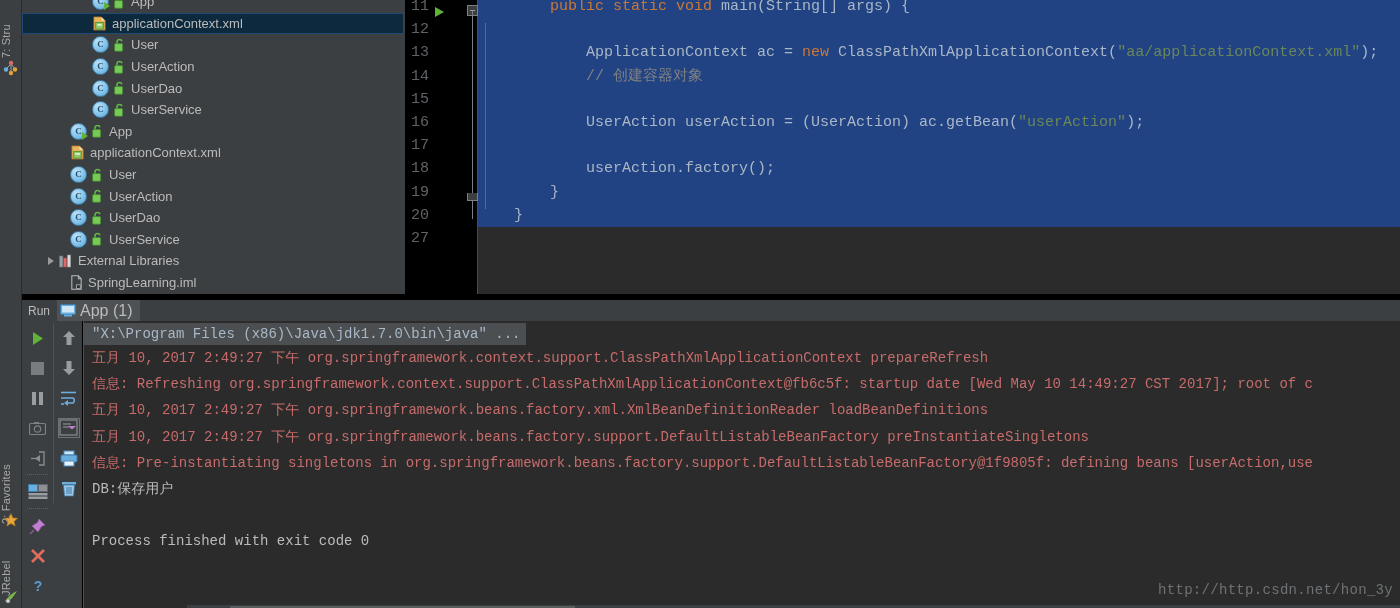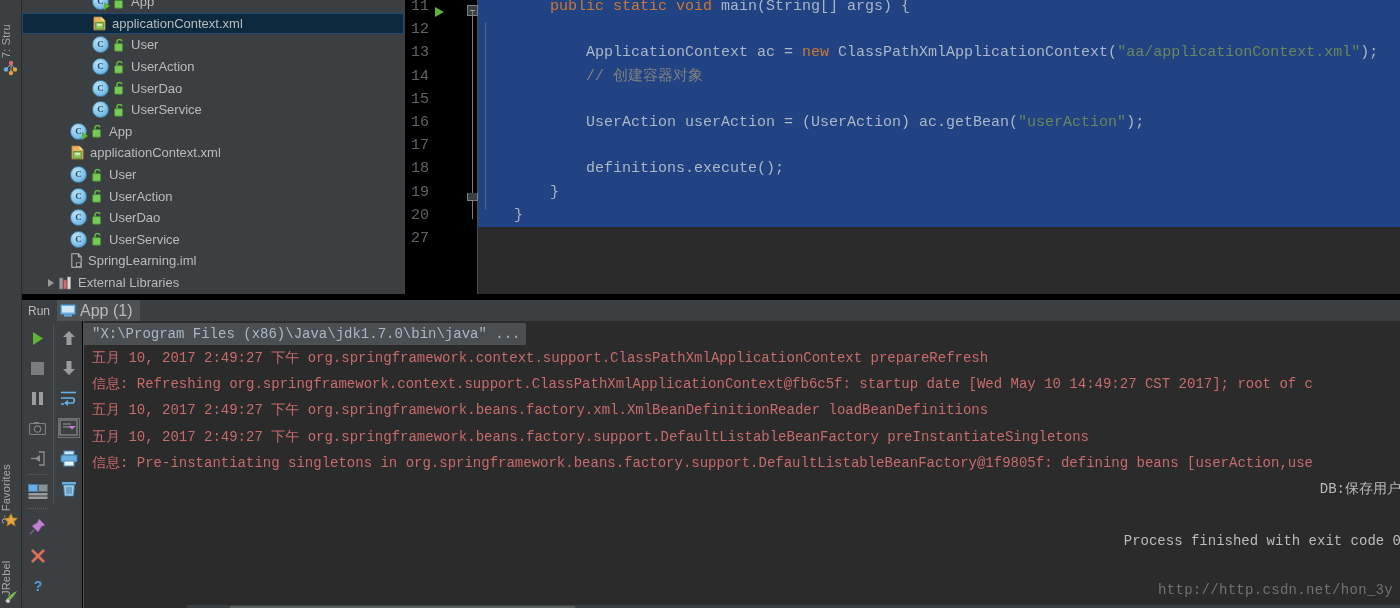--- a/index.html
+++ b/index.html
@@ -217,21 +217,21 @@
     color: #c76b6b;
   }
   .cons-line.cmd {
     color: #a9b7c6;
     display: inline-block;
     background: #4c4f51;
     padding-right: 6px;
     height: 22px; line-height: 22px;
     margin-top: 2px;
   }
-  .cons-line.out { color: #bbbbbb; text-align: right; }
+  .cons-line.out { color: #bbbbbb; }
   .cons-wrap { position: relative; }
   .hscroll {
     position: absolute; left: 165px; bottom: 0px;
     width: 1213px; height: 9px;
     background: #3c3f41;
   }
   .hscroll .thumb {
     position: absolute; left: 43px; top: 1px;
     width: 345px; height: 7px;
     background: #5a5d5e; border-radius: 1px;
@@ -372,36 +372,36 @@
           <span class="tree-label">UserDao</span>
         </div>
         <div class="tree-row ind-2">
           <span class="ic ic-class">C</span>
           <svg class="ic ic-lock" viewBox="0 0 11 14">
             <path d="M3 6 V3.3 a2.6 2.6 0 0 1 5 0" fill="none" stroke="#63bb44" stroke-width="1.5"></path>
             <rect x="0.6" y="5.6" width="8" height="7.6" rx="1" fill="#79c95a" stroke="#3f8c2c" stroke-width=".8"></rect>
           </svg>
           <span class="tree-label">UserService</span>
         </div>
-        <div class="tree-row ind-2">
-          <svg class="ic ic-iml" viewBox="0 0 13 16">
-            <path d="M1.5 0.8 H8.5 L11.5 4 V15.2 H1.5 Z" fill="none" stroke="#b9bcbe" stroke-width="1.1"></path>
-            <path d="M8.5 0.8 V4 H11.5" fill="none" stroke="#b9bcbe" stroke-width="1.1"></path>
-            <rect x="6.5" y="10.5" width="4" height="4" fill="#2b2b2b" stroke="#b9bcbe" stroke-width=".8"></rect>
-          </svg>
-          <span class="tree-label">SpringLearning.iml</span>
-        </div>
         <div class="tree-row ind-1">
           <span class="tri"></span>
           <svg class="ic ic-lib" viewBox="0 0 14 14">
             <rect x="0.5" y="2" width="3.4" height="11" fill="#9aa0a6" stroke="#6d7276" stroke-width=".6"></rect>
             <rect x="4.4" y="4" width="3.4" height="9" fill="#d96b6b" stroke="#9b4444" stroke-width=".6"></rect>
             <rect x="8.3" y="1" width="3.4" height="12" fill="#d8dadb" stroke="#8d9194" stroke-width=".6"></rect>
           </svg>
           <span class="tree-label">External Libraries</span>
+        </div>
+        <div class="tree-row ind-2">
+          <svg class="ic ic-iml" viewBox="0 0 13 16">
+            <path d="M1.5 0.8 H8.5 L11.5 4 V15.2 H1.5 Z" fill="none" stroke="#b9bcbe" stroke-width="1.1"></path>
+            <path d="M8.5 0.8 V4 H11.5" fill="none" stroke="#b9bcbe" stroke-width="1.1"></path>
+            <rect x="6.5" y="10.5" width="4" height="4" fill="#2b2b2b" stroke="#b9bcbe" stroke-width=".8"></rect>
+          </svg>
+          <span class="tree-label">SpringLearning.iml</span>
         </div>
       </div>
   </div>
 
   <div class="editor">
     <div class="gutter">
       <div id="gutter-lines" style="margin-top:-5px">
           <div class="gline">11</div>
           <div class="gline">12</div>
           <div class="gline">13</div>
@@ -421,21 +421,21 @@
     </div>
     <div class="code-area">
       <div id="code-lines" style="margin-top:-5px">
           <div class="cline sel"><span class="tk-txt">        </span><span class="tk-key">public static void </span><span class="tk-txt">main(String[] args) {</span></div>
           <div class="cline sel"><span class="tk-txt"></span></div>
           <div class="cline sel"><span class="tk-txt">            ApplicationContext ac = </span><span class="tk-key">new </span><span class="tk-txt">ClassPathXmlApplicationContext(</span><span class="tk-str">"aa/applicationContext.xml"</span><span class="tk-txt">);</span></div>
           <div class="cline sel"><span class="tk-txt">            </span><span class="tk-cmt">// 创建容器对象</span></div>
           <div class="cline sel"><span class="tk-txt"></span></div>
           <div class="cline sel"><span class="tk-txt">            UserAction userAction = (UserAction) ac.getBean(</span><span class="tk-str">"userAction"</span><span class="tk-txt">);</span></div>
           <div class="cline sel"><span class="tk-txt"></span></div>
-          <div class="cline sel"><span class="tk-txt">            definitions.execute();</span></div>
+          <div class="cline sel"><span class="tk-txt">            userAction.factory();</span></div>
           <div class="cline sel"><span class="tk-txt">        }</span></div>
           <div class="cline sel"><span class="tk-txt">    }</span></div>
           <div class="cline"><span class="tk-txt"></span></div>
         </div>
     </div>
     <div class="caret-line"></div>
   </div>
 
   <div class="run-window">
 

